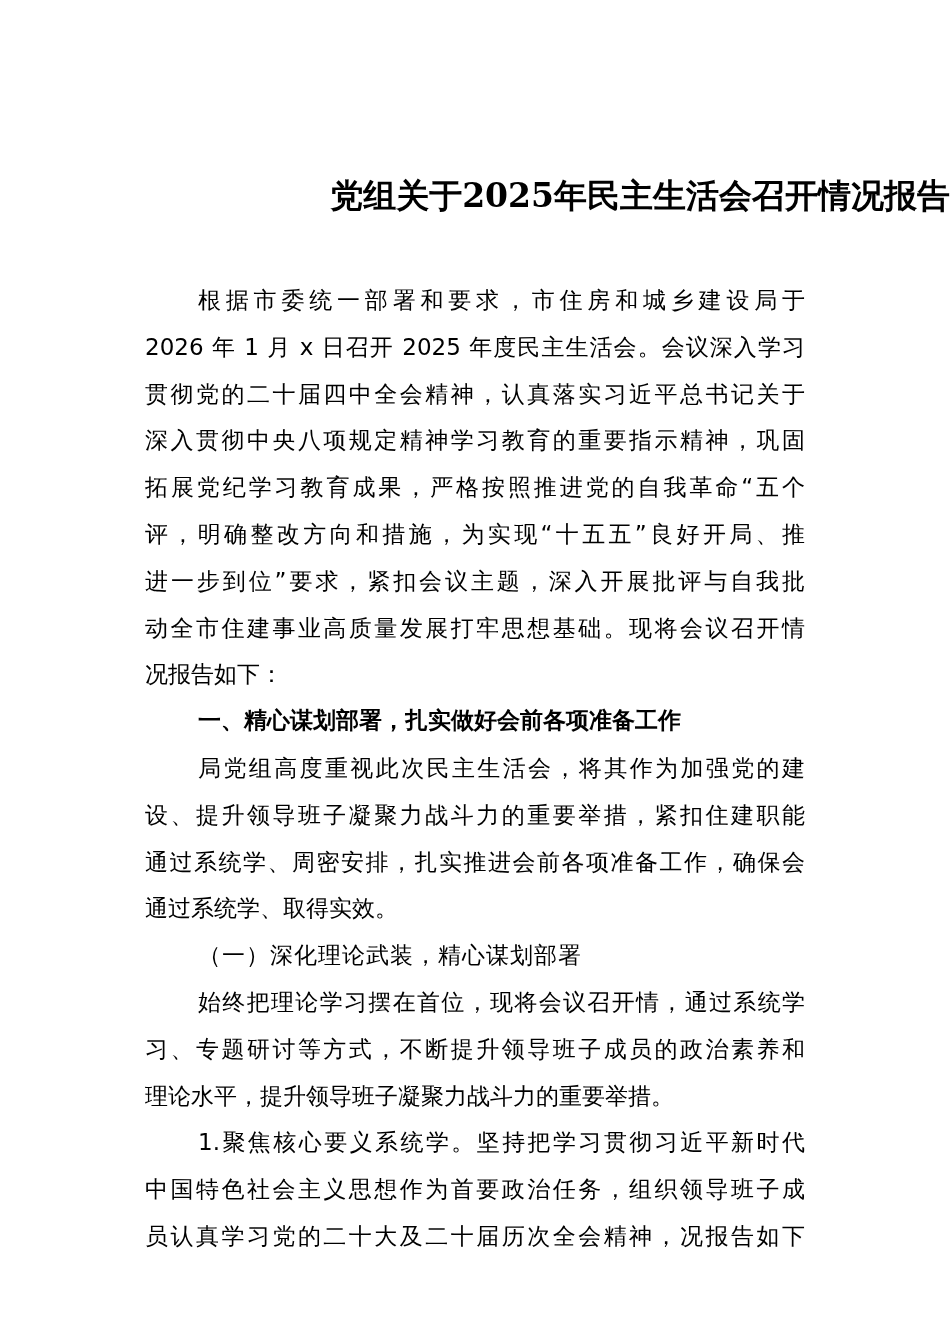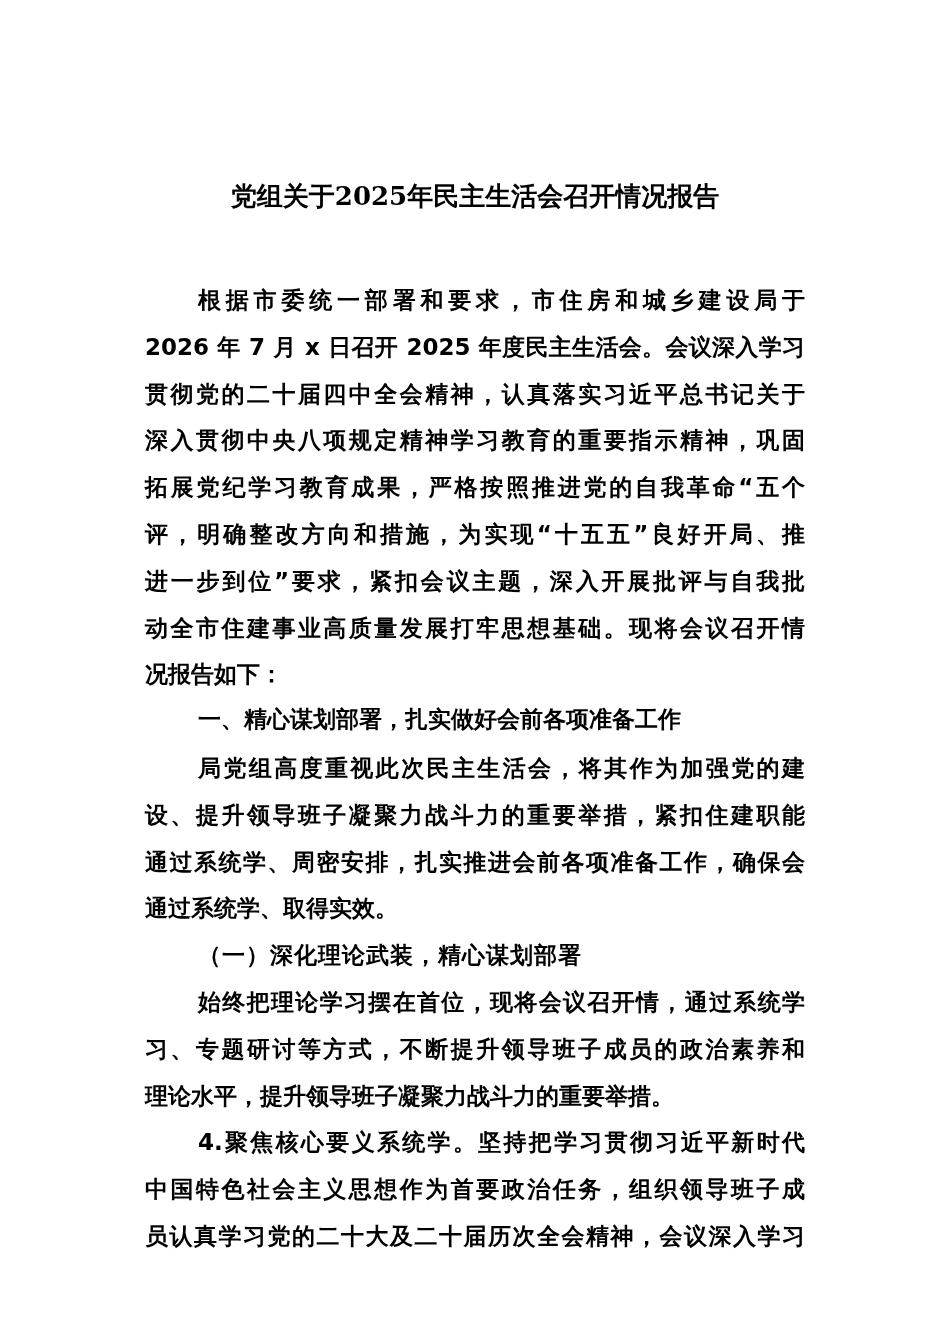--- a/index.html
+++ b/index.html
@@ -21,74 +21,74 @@
       top: 0;
       width: 950px;
       height: 1344px;
       background: #ffffff;
     }
     .title {
       position: absolute;
       left: 0;
       width: 950px;
       top: 170px;
-      text-align: center;
+      text-align: right;
       font-family: "DejaVu Serif", "Liberation Serif", serif;
       font-weight: bold;
-      font-size: 26px;
+      font-size: 33px;
       line-height: 52px;
       letter-spacing: 0px;
       white-space: nowrap;
     }
     .body {
       position: absolute;
       left: 145px;
       width: 660px;
       top: 277px;
     }
     .line {
       height: 46.8px;
       line-height: 46.8px;
       font-size: 23px;
       white-space: nowrap;
       text-align: justify;
       text-align-last: justify;
       font-family: "DejaVu Sans", "Liberation Sans", sans-serif;
-      font-weight: bold;
+      font-weight: normal;
     }
     .line.first {
       padding-left: 53px;
     }
     .line.last {
       text-align-last: left;
     }
     .line.h1 {
       padding-left: 53px;
       font-weight: bold;
       text-align-last: left;
-      font-family: Liberation Mono, monospace;
+      font-family: Liberation Serif, serif;
     }
     .line.h2 {
       padding-left: 53px;
       text-align-last: left;
       letter-spacing: 1px;
     }
   </style>
 </head>
 <body>
 
 <div class="page">
 
   <div class="title">党组关于2025年民主生活会召开情况报告</div>
 
   <div class="body">
 
     <div>
       <div class="line first">根据市委统一部署和要求，市住房和城乡建设局于</div>
-      <div class="line">2026 年 7 月 x 日召开 2025 年度民主生活会。会议深入学习</div>
+      <div class="line">2026 年 1 月 x 日召开 2025 年度民主生活会。会议深入学习</div>
       <div class="line">贯彻党的二十届四中全会精神，认真落实习近平总书记关于</div>
       <div class="line">深入贯彻中央八项规定精神学习教育的重要指示精神，巩固</div>
       <div class="line">拓展党纪学习教育成果，严格按照推进党的自我革命“五个</div>
       <div class="line">评，明确整改方向和措施，为实现“十五五”良好开局、推</div>
       <div class="line">进一步到位”要求，紧扣会议主题，深入开展批评与自我批</div>
       <div class="line">动全市住建事业高质量发展打牢思想基础。现将会议召开情</div>
       <div class="line last">况报告如下：</div>
     </div>
 
     <div>
@@ -106,19 +106,19 @@
       <div class="line h2">（一）深化理论武装，精心谋划部署</div>
     </div>
 
     <div>
       <div class="line first">始终把理论学习摆在首位，现将会议召开情，通过系统学</div>
       <div class="line">习、专题研讨等方式，不断提升领导班子成员的政治素养和</div>
       <div class="line last">理论水平，提升领导班子凝聚力战斗力的重要举措。</div>
     </div>
 
     <div>
-      <div class="line first">4.聚焦核心要义系统学。坚持把学习贯彻习近平新时代</div>
+      <div class="line first">1.聚焦核心要义系统学。坚持把学习贯彻习近平新时代</div>
       <div class="line">中国特色社会主义思想作为首要政治任务，组织领导班子成</div>
-      <div class="line">员认真学习党的二十大及二十届历次全会精神，会议深入学习</div>
+      <div class="line">员认真学习党的二十大及二十届历次全会精神，况报告如下</div>
     </div>
 
   </div>
 </div>
 
 </body></html>

